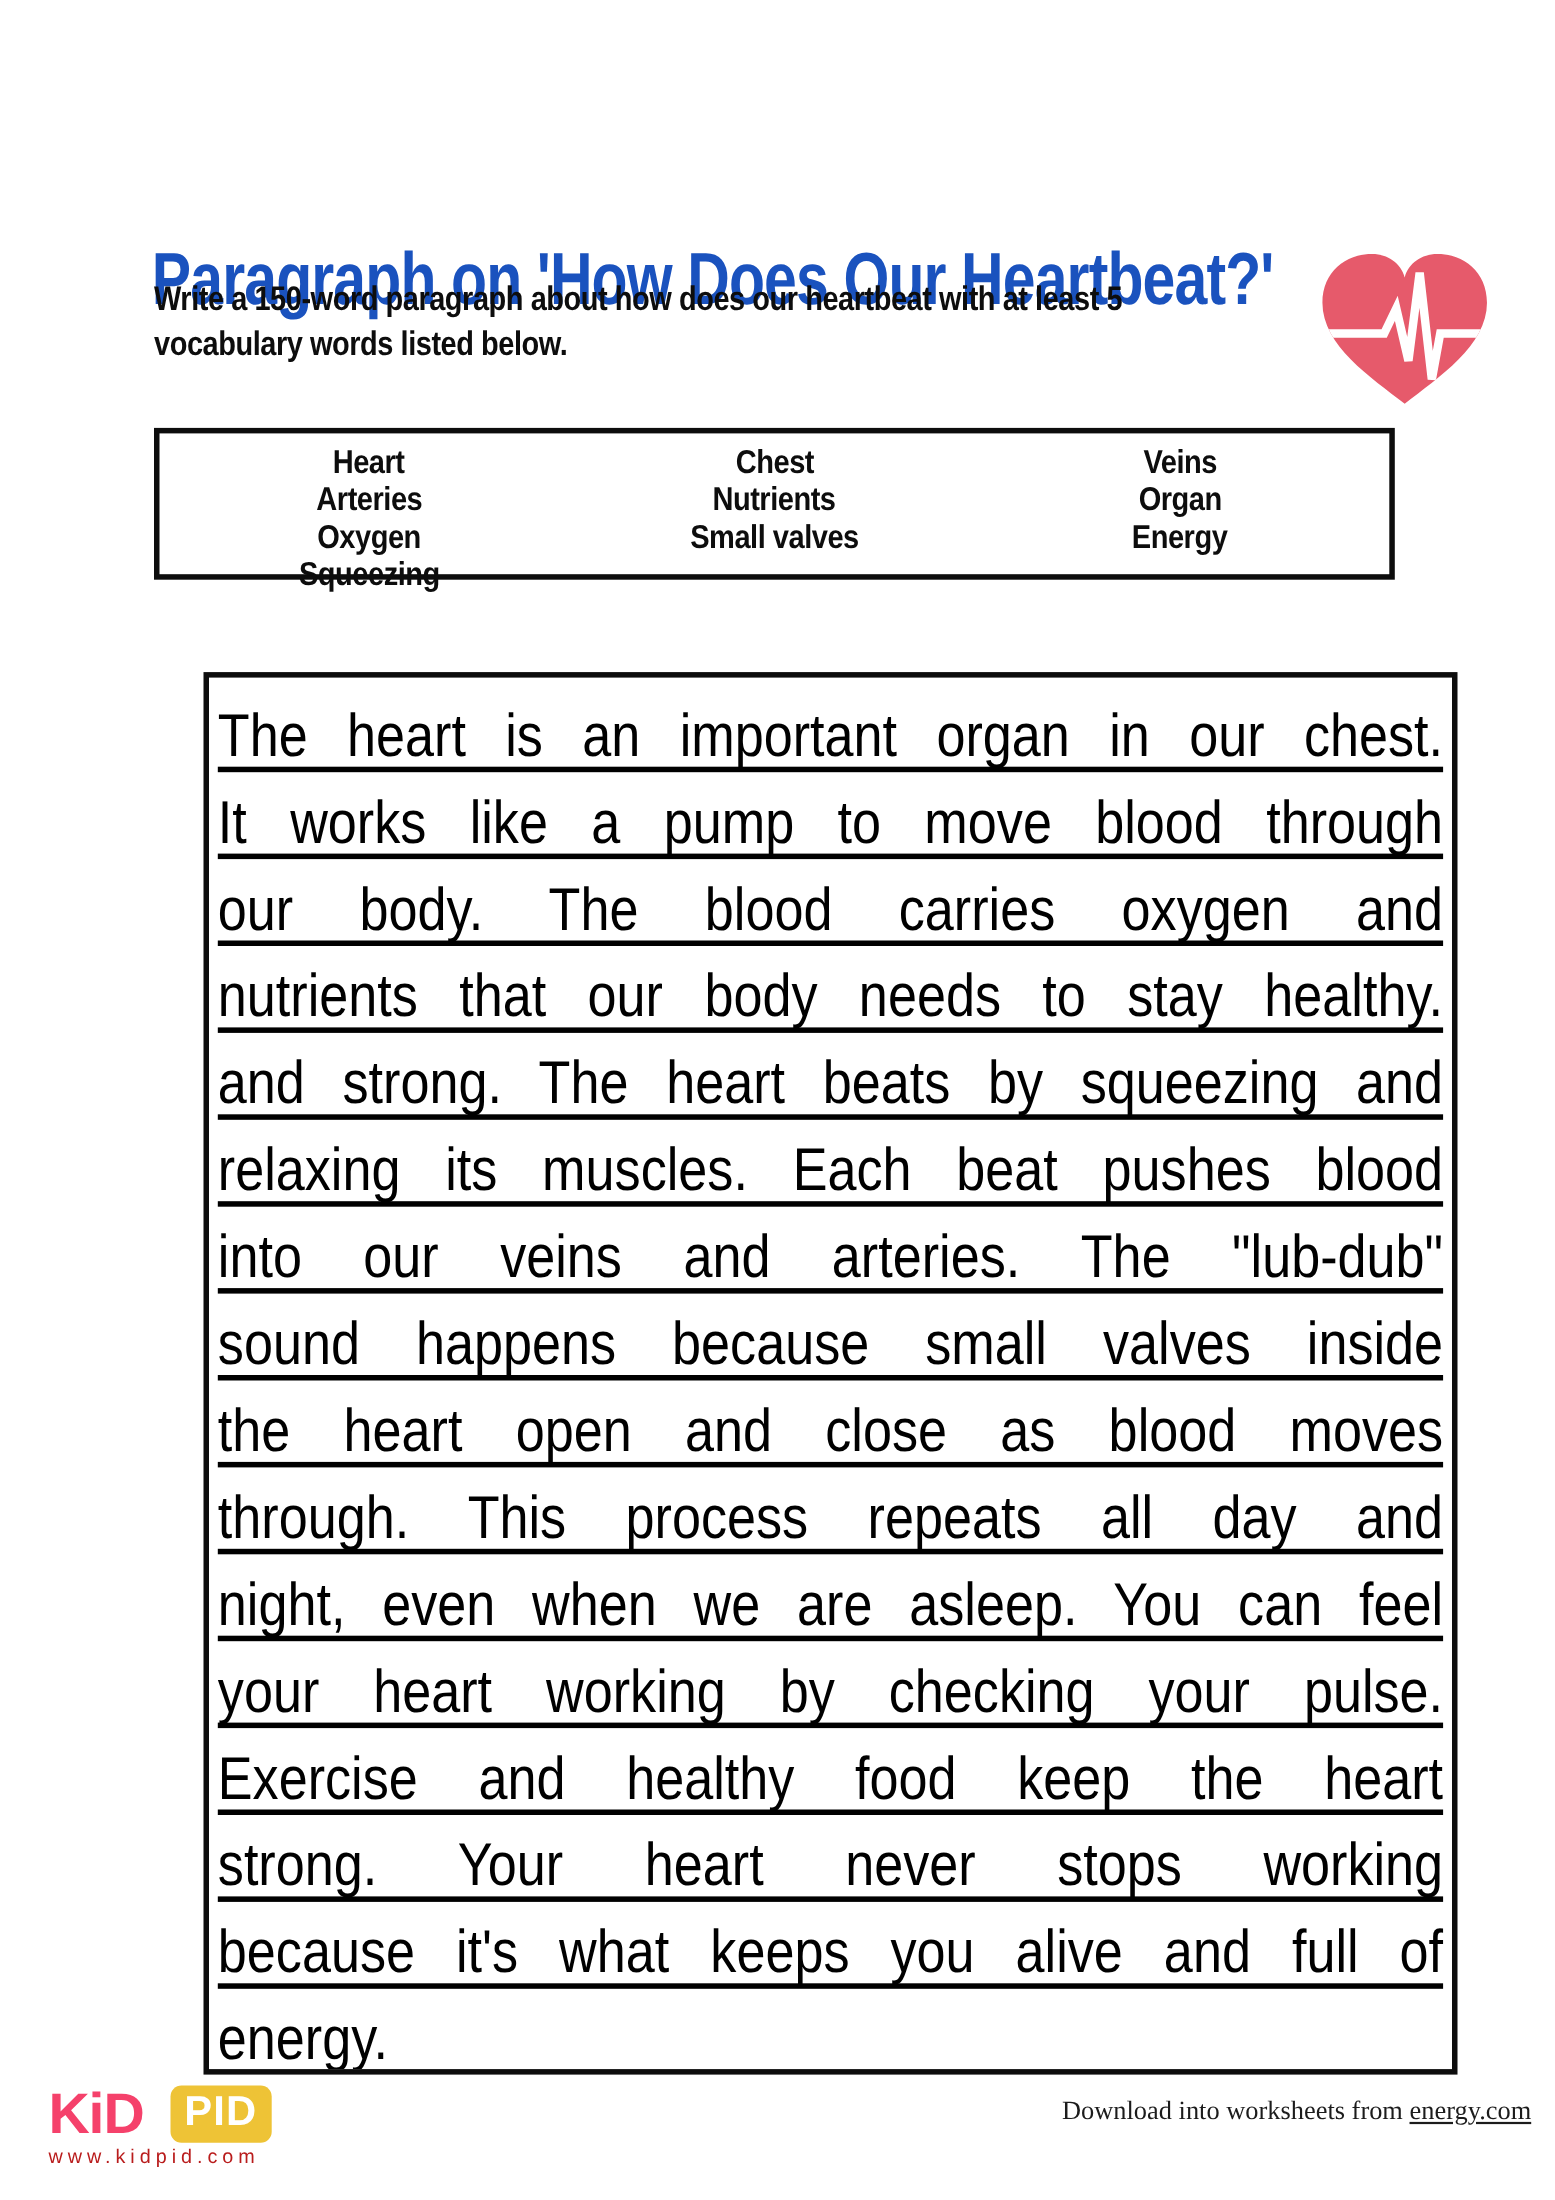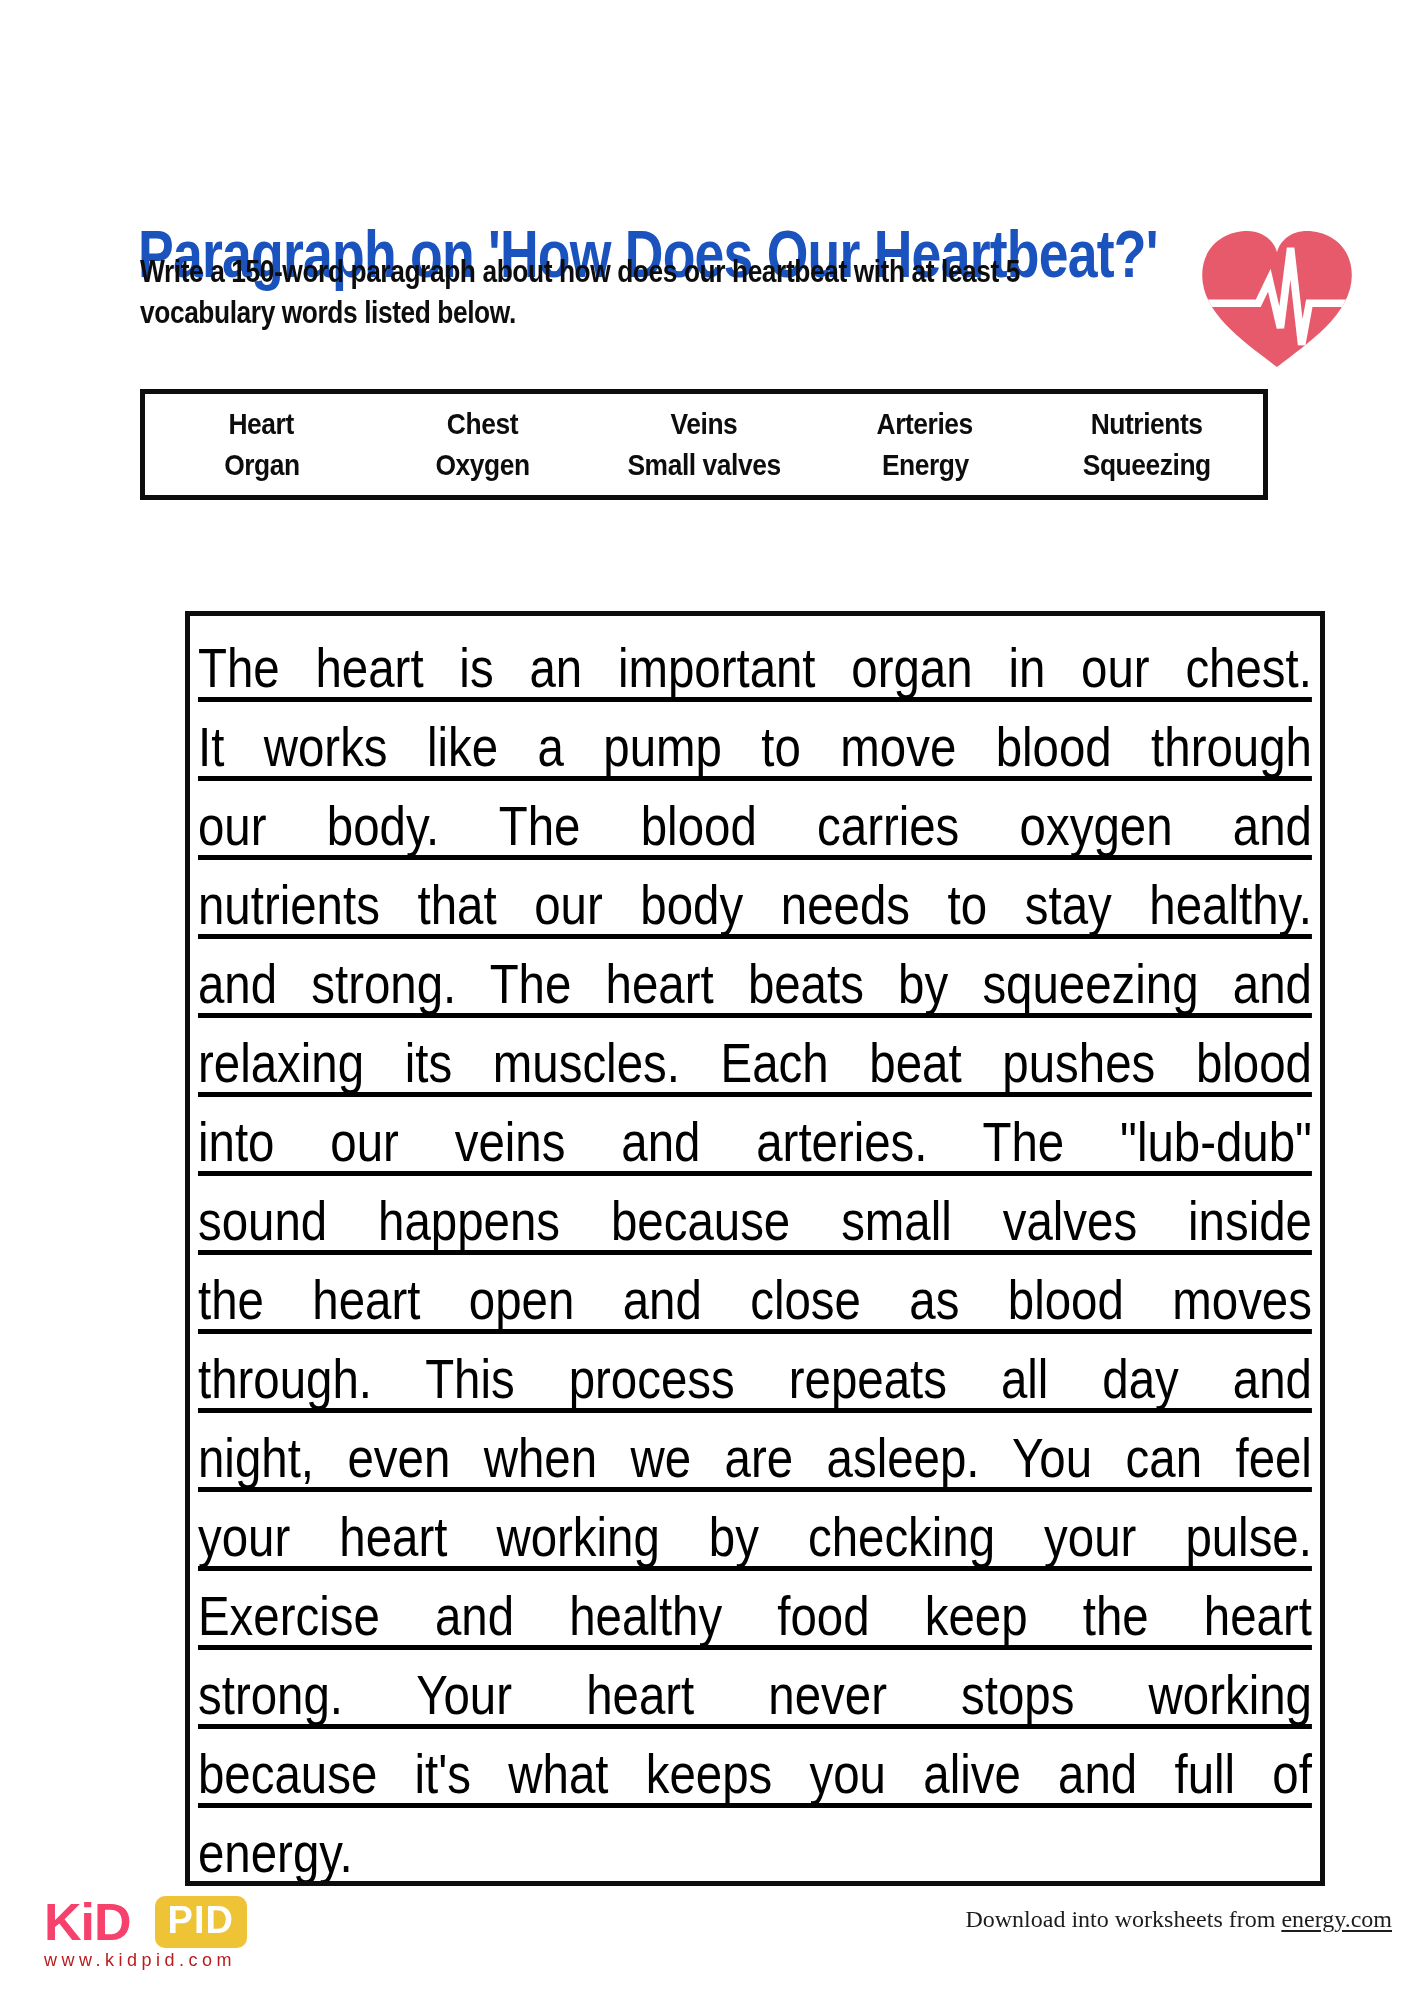--- a/index.html
+++ b/index.html
@@ -28,23 +28,23 @@
     white-space:nowrap;
     transform:scaleX(0.85);transform-origin:0 50%;
     letter-spacing:-0.5px;
   }
   .heart-wrap{
     position:absolute;left:1192px;top:224px;width:170px;height:150px;
   }
   .heart-wrap svg{width:100%;height:100%;color:var(--heart-red,#E65A6B);}
   
   .vocab-box{
-    position:absolute;left:140px;top:389px;width:1128px;height:111px;
+    position:absolute;left:140px;top:389px;width:1128px;height:138px;
     box-sizing:border-box;border:5px solid #0d0d0d;
-    display:grid;grid-template-columns:repeat(5,1fr);grid-template-rows:1fr 1fr;
+    display:grid;grid-template-columns:repeat(3,1fr);grid-template-rows:1fr 1fr;
     place-items:center;padding:10px 6px;
   }
   .vocab-cell{
     font-size:30px;font-weight:700;color:#0d0d0d;white-space:nowrap;
     transform:scaleX(0.88);letter-spacing:-0.5px;
   }
   
   .para-box{
     position:absolute;left:140px;top:611px;width:1140px;height:1275px;
     box-sizing:border-box;border:5px solid #0d0d0d;

